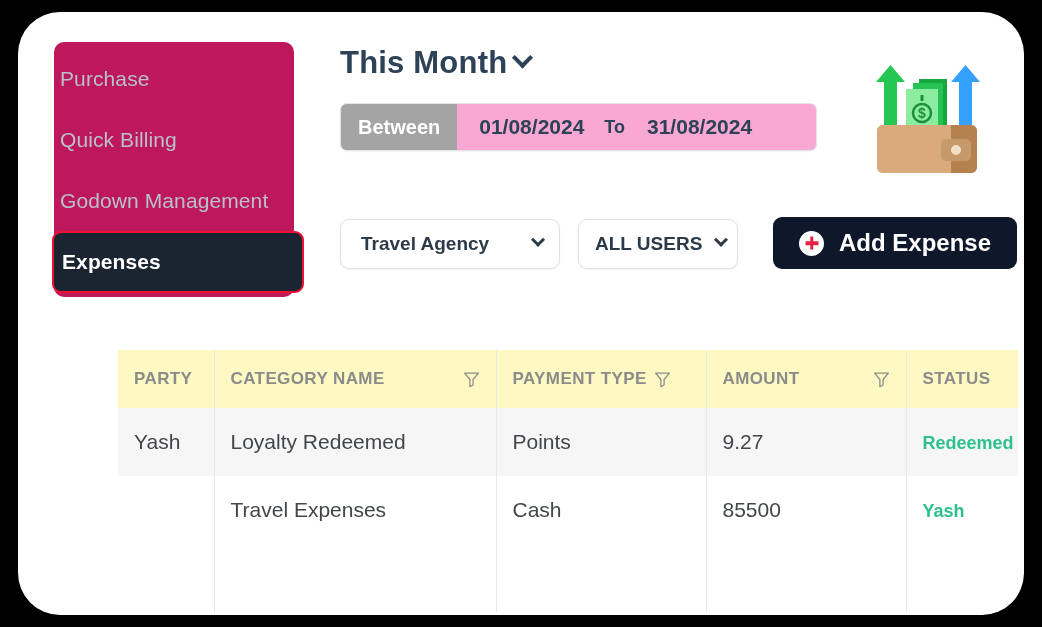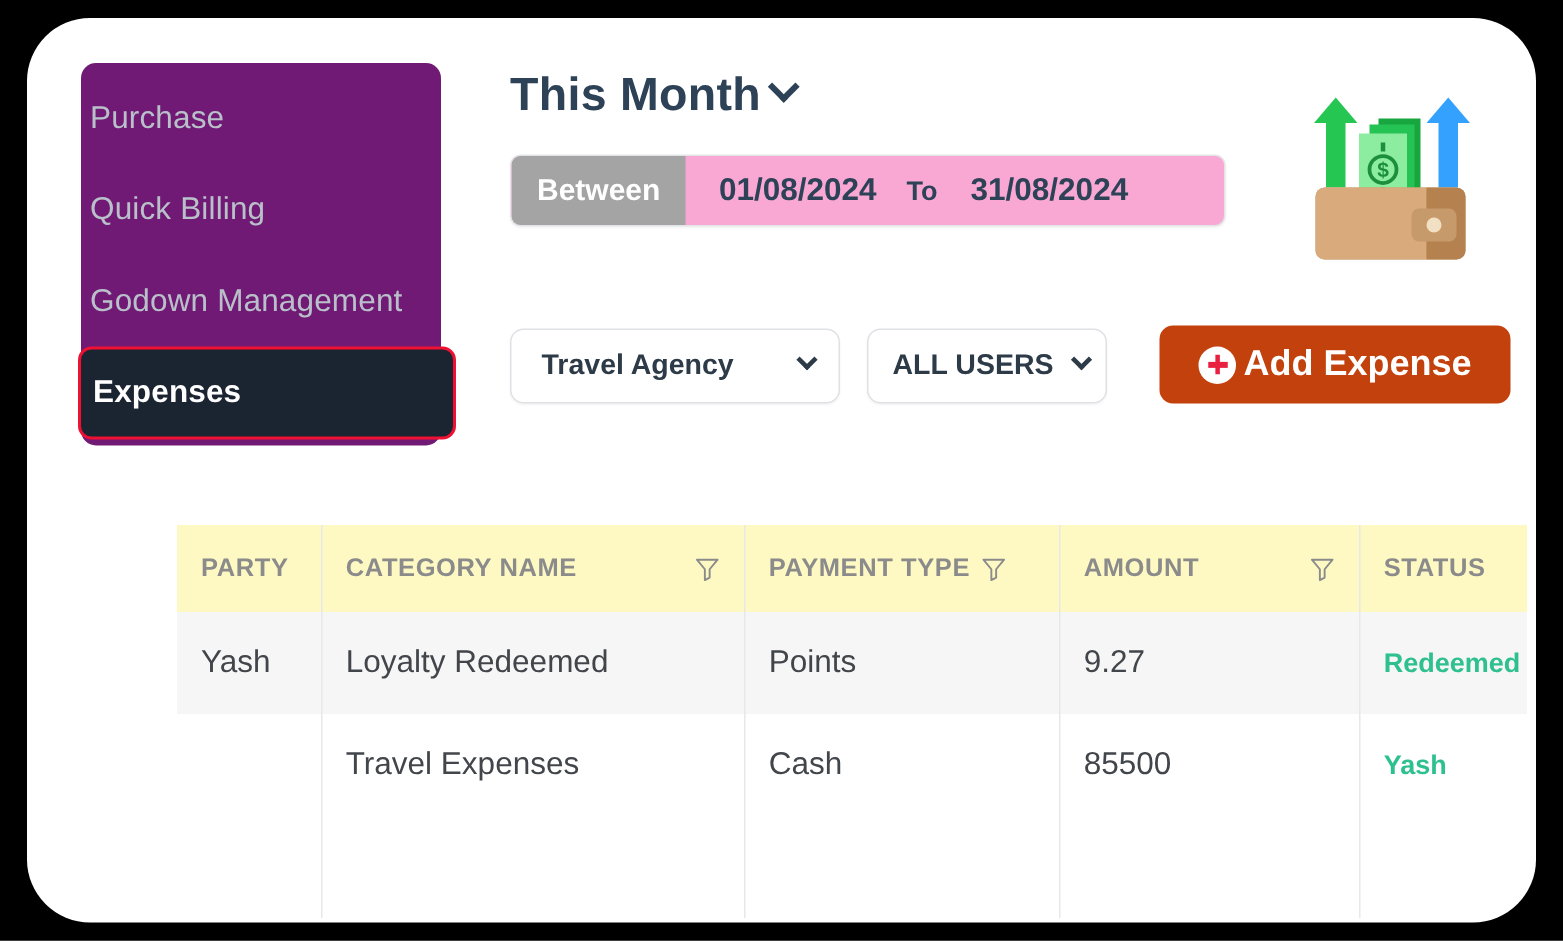--- a/index.html
+++ b/index.html
@@ -22,21 +22,21 @@
     border-radius: 42px;
   }
 
   
   #sidebar {
     position: absolute;
     left: 36px;
     top: 30px;
     width: 240px;
     height: 255px;
-    background: #701a75;
+    background: #be185d;
     border-radius: 10px;
     padding-top: 6px;
   }
   .side-item {
     height: 61px;
     display: flex;
     align-items: center;
     padding-left: 6px;
     color: #b9c0c9;
     font-size: 21px;
@@ -146,25 +146,25 @@
     width: 10px; height: 10px;
     border-right: 3px solid #2d3a47;
     border-bottom: 3px solid #2d3a47;
     transform: rotate(45deg) translate(-3px,-3px);
     margin-left: 14px;
     flex: none;
   }
   #add-expense-btn {
     margin-left: 17px;
     height: 52px;
-    background: #c2410c;
+    background: #0f172a;
     border-radius: 9px;
     display: flex;
     align-items: center;
-    gap: 5px;
+    gap: 15px;
     padding: 0 26px;
     color: #ffffff;
     font-size: 24px;
     font-weight: bold;
     white-space: nowrap;
     cursor: pointer;
   }
   .plus-circle {
     width: 25px; height: 25px;
     border-radius: 50%;

